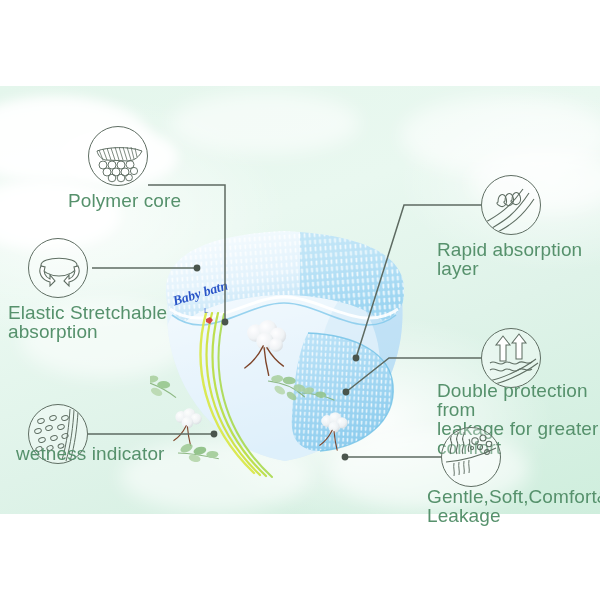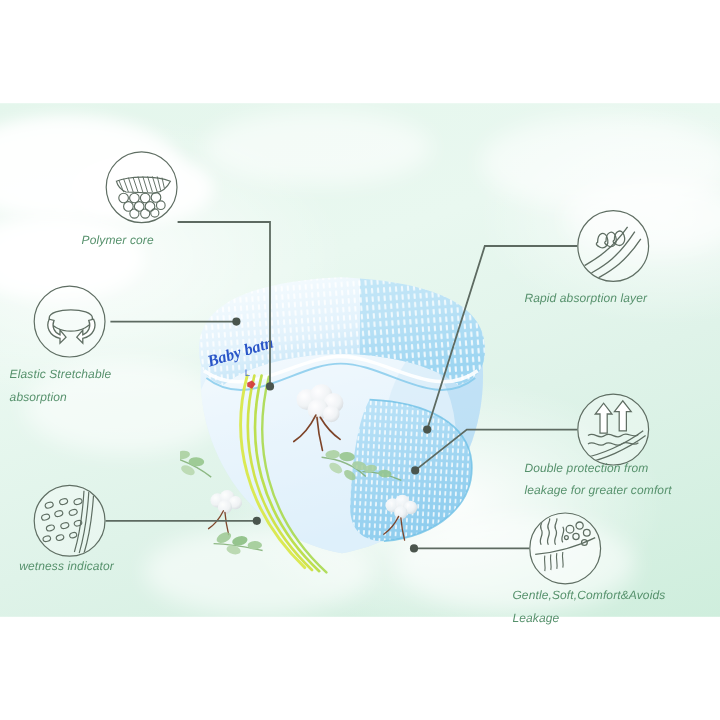--- a/index.html
+++ b/index.html
@@ -18,22 +18,22 @@
   .cloud{position:absolute;background:rgba(255,255,255,.92);border-radius:50%;filter:blur(6px);}
   .cloudS{position:absolute;background:rgba(255,255,255,.55);border-radius:50%;filter:blur(9px);}
 
   
   #product{position:absolute;left:150px;top:185px;width:270px;height:300px;}
 
   
   .callout{position:absolute;}
   .circ{position:absolute;border:1.7px solid #5f6e63;border-radius:50%;
         background:rgba(255,255,255,.30);box-sizing:border-box;overflow:hidden;}
-  .clabel{position:absolute;color:#56916c;font-size:10px;line-height:19px;
-          white-space:pre-line;letter-spacing:.1px;font-style:italic;}
+  .clabel{position:absolute;color:#56916c;font-size:19px;line-height:19px;
+          white-space:pre-line;letter-spacing:.1px;}
   svg.lines{position:absolute;left:0;top:0;width:600px;height:600px;pointer-events:none;}
   .ln{stroke:#5d6a61;stroke-width:1.5;fill:none;}
   .dot{fill:#4a554d;}
 </style>
 </head>
 <body>
 
 <div id="stage">
 
   <div id="band"></div>
@@ -290,21 +290,21 @@
           <ellipse cx="36" cy="31" rx="3.2" ry="2.2" transform="rotate(-18 36 31)"></ellipse>
           <ellipse cx="10" cy="44" rx="3.2" ry="2.2" transform="rotate(-18 10 44)"></ellipse>
           <ellipse cx="21" cy="43" rx="3.2" ry="2.2" transform="rotate(-18 21 43)"></ellipse>
           <ellipse cx="32" cy="41" rx="3.0" ry="2.1" transform="rotate(-18 32 41)"></ellipse>
           <path d="M41,4  C40,20 38,38 33,55" stroke-width="1"></path>
           <path d="M45,5  C44,21 42,39 37,56" stroke-width="1"></path>
           <path d="M49,7  C48,22 46,40 41,56" stroke-width="1"></path>
         </g>
       </svg>
     </div>
-    <div class="clabel" style="left:16px;top:463px;width:190px;">wetness indicator</div>
+    <div class="clabel" style="left:16px;top:444px;width:190px;">wetness indicator</div>
   </div>
 
   <div class="callout">
     <div class="circ" style="left:481px;top:175px;width:60px;height:60px;">
       <svg width="60" height="60" viewBox="0 0 60 60">
         <g stroke="#5f6e63" fill="none" stroke-width="1.05">
           <path d="M16,26 C16,18 22,16 24,22 C26,28 22,32 18,30 C15,28.5 14,27 16,26 Z"></path>
           <path d="M23,25 C23,17 29,15 31,21 C33,27 29,31 25,29 C22,27.5 21,26 23,25 Z"></path>
           <path d="M30,24 C30,16 36,14 38,20 C40,26 36,30 32,28 C29,26.5 28,25 30,24 Z"></path>
           <path d="M4,46 C14,40 26,34 41,13" stroke-width="1.1"></path>

